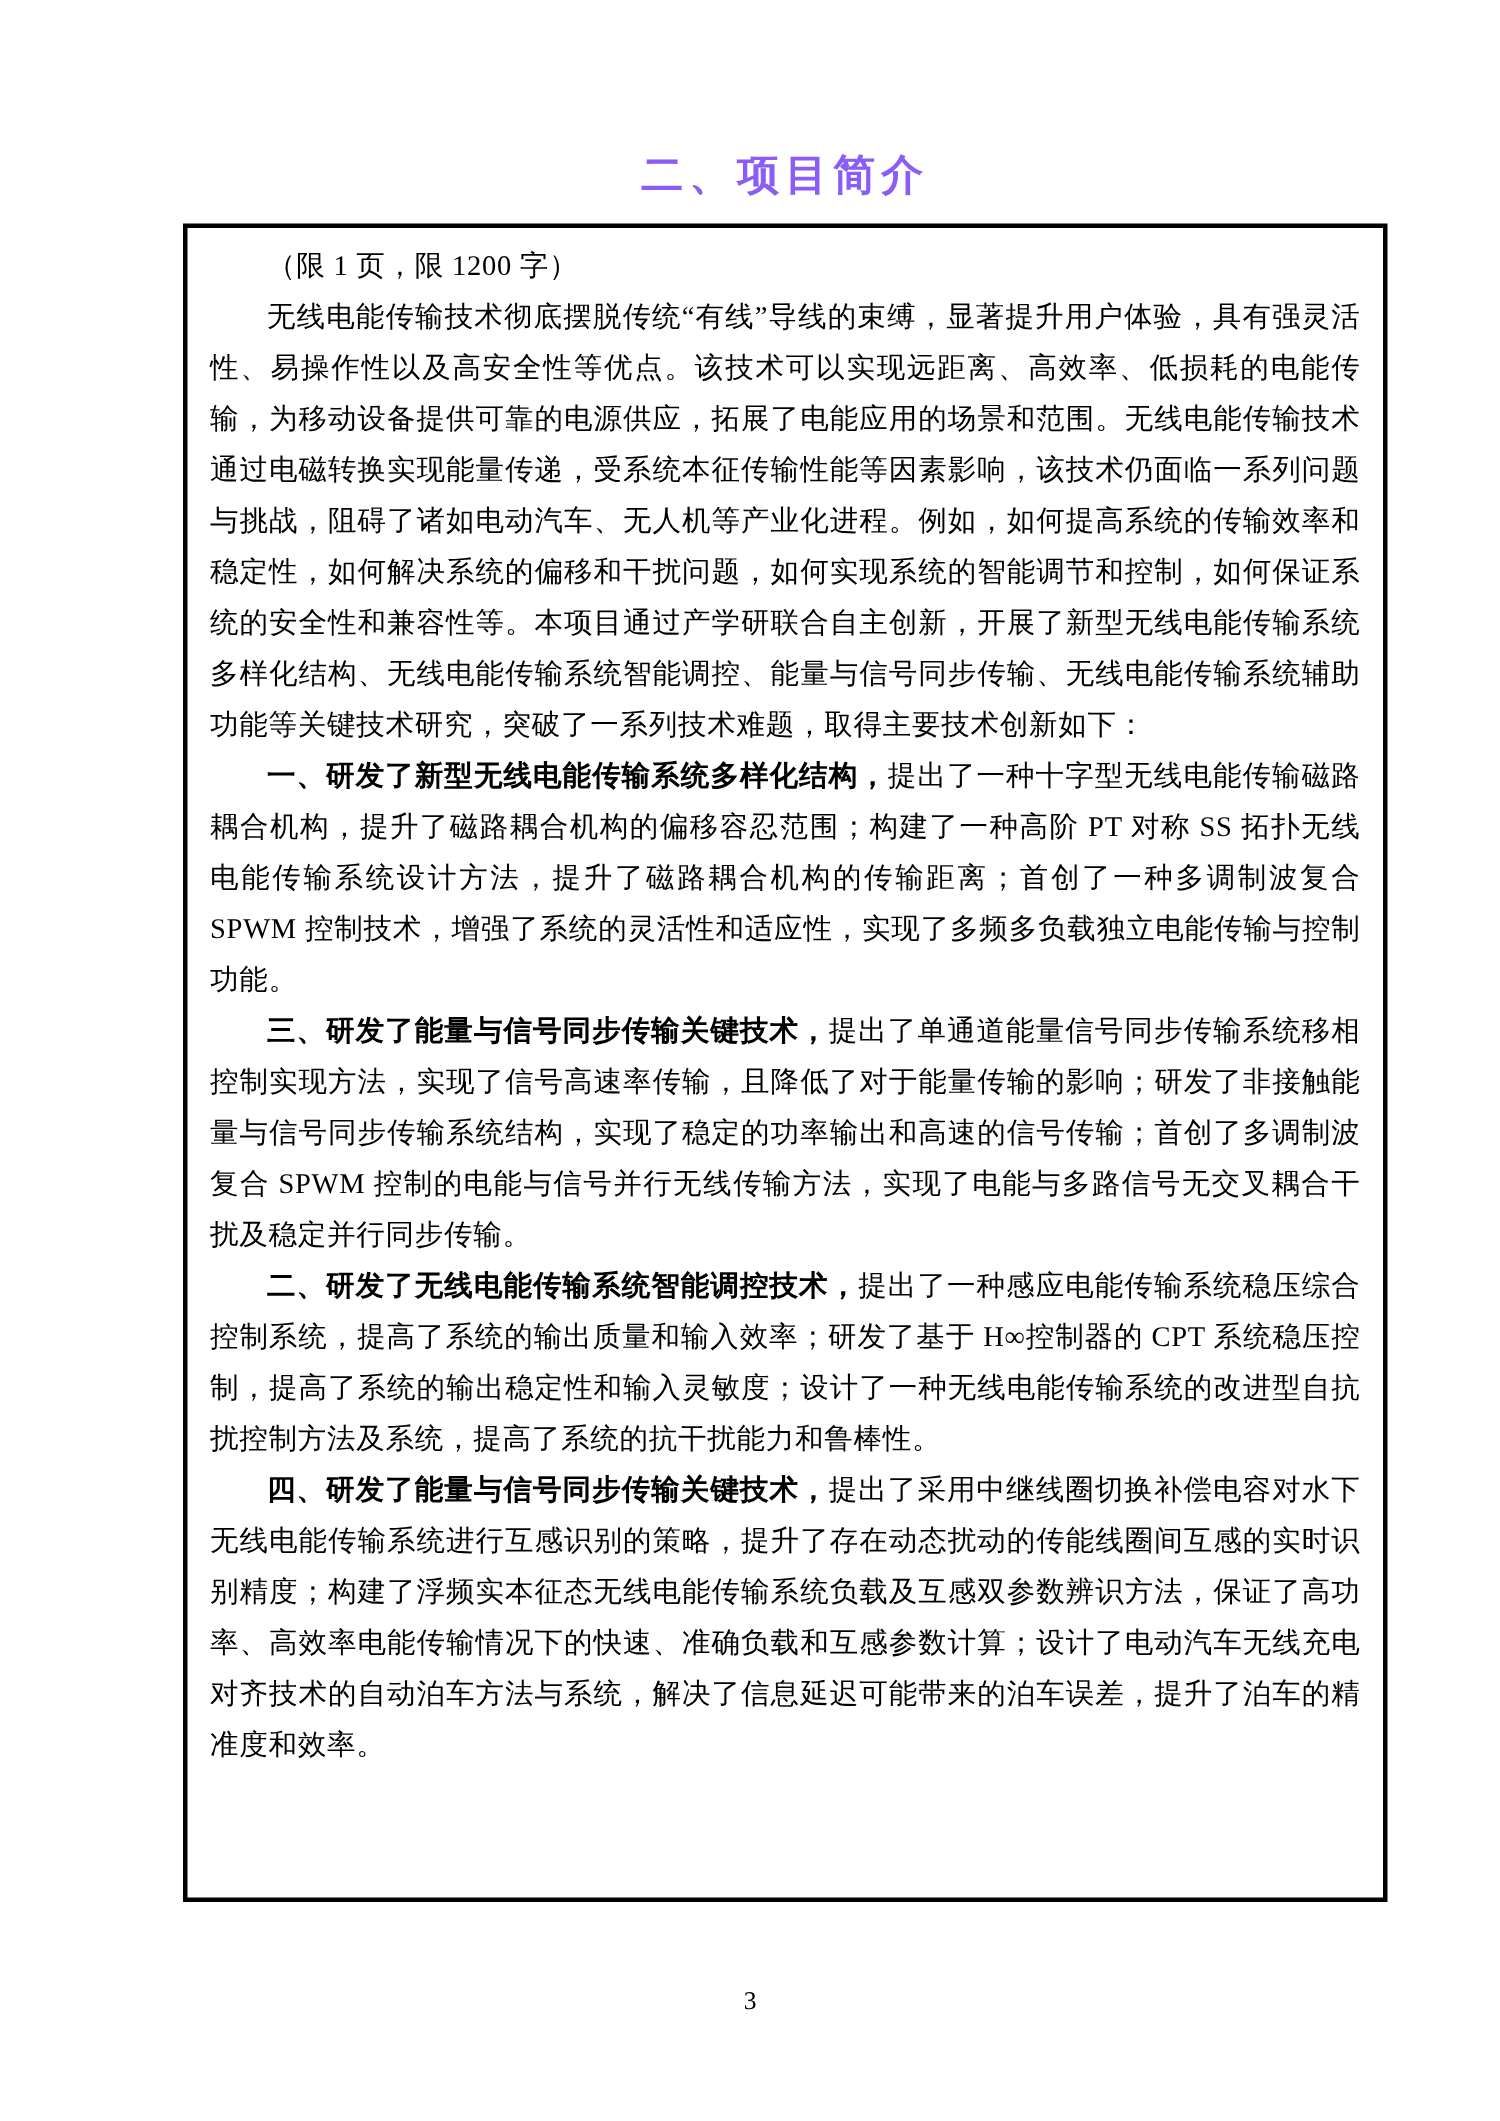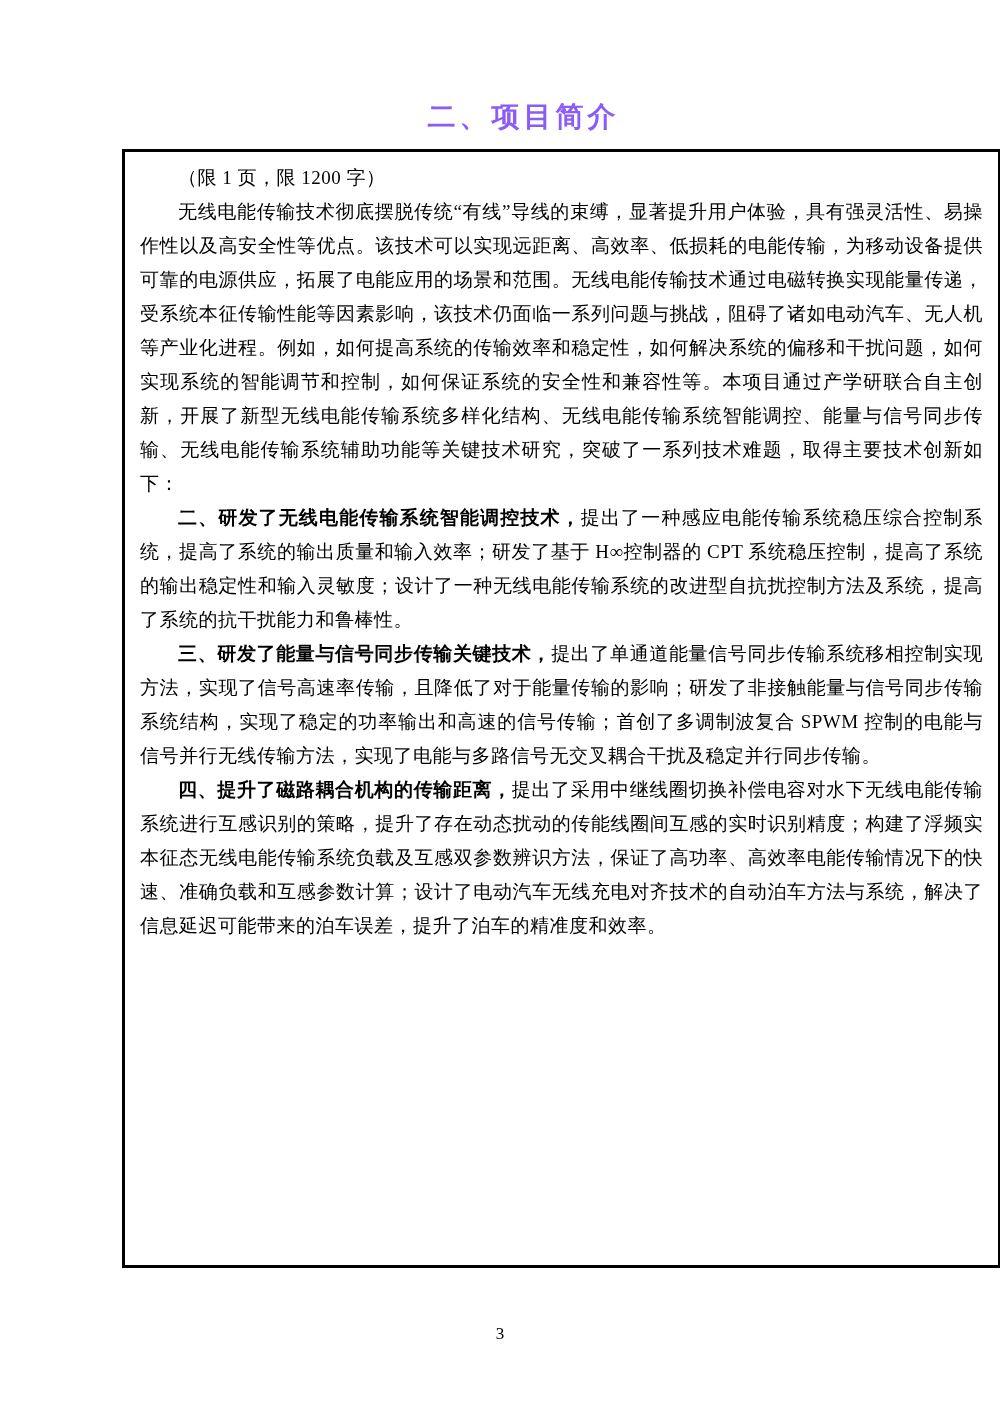--- a/index.html
+++ b/index.html
@@ -26,21 +26,21 @@
     font-family: "Liberation Sans", "DejaVu Sans", sans-serif;
     font-size: 28px;
     font-weight: bold;
     letter-spacing: 4px;
     color: #8b5cf6;
   }
   .content-box {
     position: absolute;
     left: 122px;
     top: 149px;
-    width: 879px;
+    width: 803px;
     height: 1119px;
     box-sizing: border-box;
     border: 3px solid #000000;
     padding: 9px 15px 0 15px;
     background: #ffffff;
   }
   .content-box p {
     margin: 0;
     font-size: 19px;
     line-height: 34px;
@@ -70,25 +70,26 @@
 <div class="page">
 
   <h1 class="section-title">二、项目简介</h1>
 
   <div class="content-box">
 
     <p class="limit-note">（限 1 页，限 1200 字）</p>
 
     <p><span>无线电能传输技术彻底摆脱传统“有线”导线的束缚，显著提升用户体验，具有强灵活性、易操作性以及高安全性等优点。该技术可以实现远距离、高效率、低损耗的电能传输，为移动设备提供可靠的电源供应，拓展了电能应用的场景和范围。无线电能传输技术通过电磁转换实现能量传递，受系统本征传输性能等因素影响，该技术仍面临一系列问题与挑战，阻碍了诸如电动汽车、无人机等产业化进程。例如，如何提高系统的传输效率和稳定性，如何解决系统的偏移和干扰问题，如何实现系统的智能调节和控制，如何保证系统的安全性和兼容性等。本项目通过产学研联合自主创新，开展了新型无线电能传输系统多样化结构、无线电能传输系统智能调控、能量与信号同步传输、无线电能传输系统辅助功能等关键技术研究，突破了一系列技术难题，取得主要技术创新如下：</span></p>
 
+    <p><span class="lead">一、研发了新型无线电能传输系统多样化结构，</span><span>提出了一种十字型无线电能传输磁路耦合机构，提升了磁路耦合机构的偏移容忍范围；构建了一种高阶 PT 对称 SS 拓扑无线电能传输系统设计方法，提升了磁路耦合机构的传输距离；首创了一种多调制波复合 SPWM 控制技术，增强了系统的灵活性和适应性，实现了多频多负载独立电能传输与控制功能。</span></p>
+
+    <p><span class="lead">三、研发了能量与信号同步传输关键技术，</span><span>提出了单通道能量信号同步传输系统移相控制实现方法，实现了信号高速率传输，且降低了对于能量传输的影响；研发了非接触能量与信号同步传输系统结构，实现了稳定的功率输出和高速的信号传输；首创了多调制波复合 SPWM 控制的电能与信号并行无线传输方法，实现了电能与多路信号无交叉耦合干扰及稳定并行同步传输。</span></p>
 
     <p><span class="lead">二、研发了无线电能传输系统智能调控技术，</span><span>提出了一种感应电能传输系统稳压综合控制系统，提高了系统的输出质量和输入效率；研发了基于 H∞控制器的 CPT 系统稳压控制，提高了系统的输出稳定性和输入灵敏度；设计了一种无线电能传输系统的改进型自抗扰控制方法及系统，提高了系统的抗干扰能力和鲁棒性。</span></p>
 
-    <p><span class="lead">三、研发了能量与信号同步传输关键技术，</span><span>提出了单通道能量信号同步传输系统移相控制实现方法，实现了信号高速率传输，且降低了对于能量传输的影响；研发了非接触能量与信号同步传输系统结构，实现了稳定的功率输出和高速的信号传输；首创了多调制波复合 SPWM 控制的电能与信号并行无线传输方法，实现了电能与多路信号无交叉耦合干扰及稳定并行同步传输。</span></p>
-
-    <p><span class="lead">四、提升了磁路耦合机构的传输距离，</span><span>提出了采用中继线圈切换补偿电容对水下无线电能传输系统进行互感识别的策略，提升了存在动态扰动的传能线圈间互感的实时识别精度；构建了浮频实本征态无线电能传输系统负载及互感双参数辨识方法，保证了高功率、高效率电能传输情况下的快速、准确负载和互感参数计算；设计了电动汽车无线充电对齐技术的自动泊车方法与系统，解决了信息延迟可能带来的泊车误差，提升了泊车的精准度和效率。</span></p>
+    <p><span class="lead">四、研发了能量与信号同步传输关键技术，</span><span>提出了采用中继线圈切换补偿电容对水下无线电能传输系统进行互感识别的策略，提升了存在动态扰动的传能线圈间互感的实时识别精度；构建了浮频实本征态无线电能传输系统负载及互感双参数辨识方法，保证了高功率、高效率电能传输情况下的快速、准确负载和互感参数计算；设计了电动汽车无线充电对齐技术的自动泊车方法与系统，解决了信息延迟可能带来的泊车误差，提升了泊车的精准度和效率。</span></p>
 
 
   </div>
 
   <div class="page-number">3</div>
 
 </div>
 
 </body></html>

